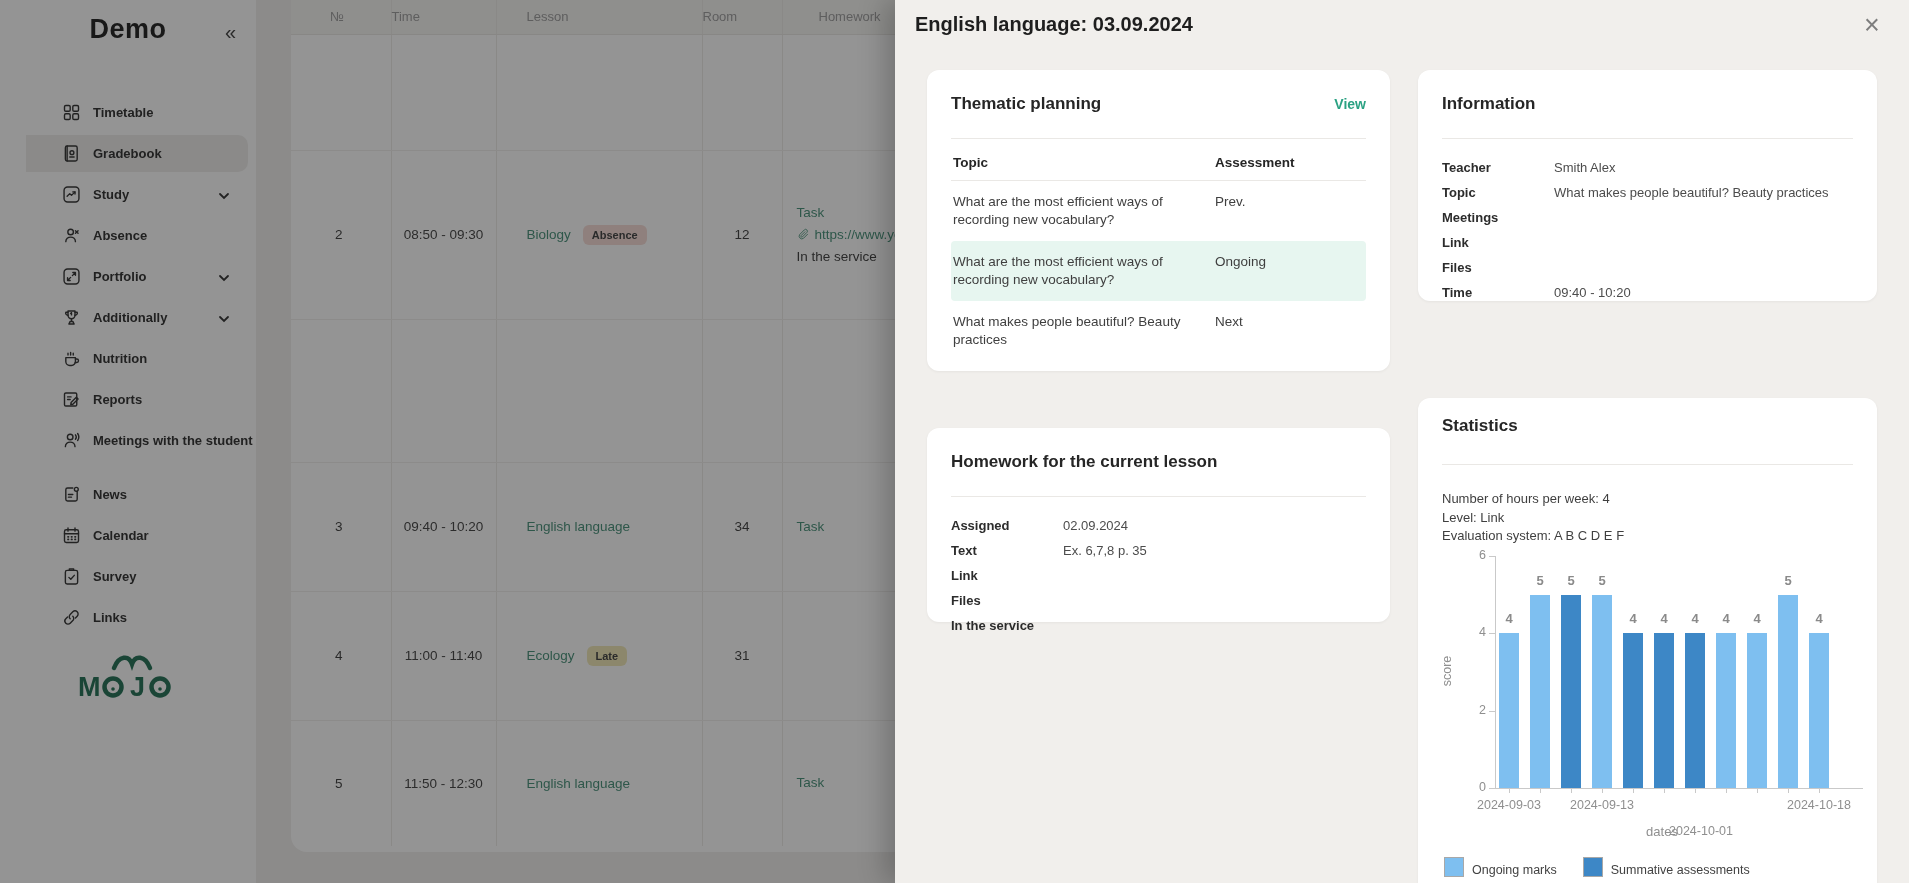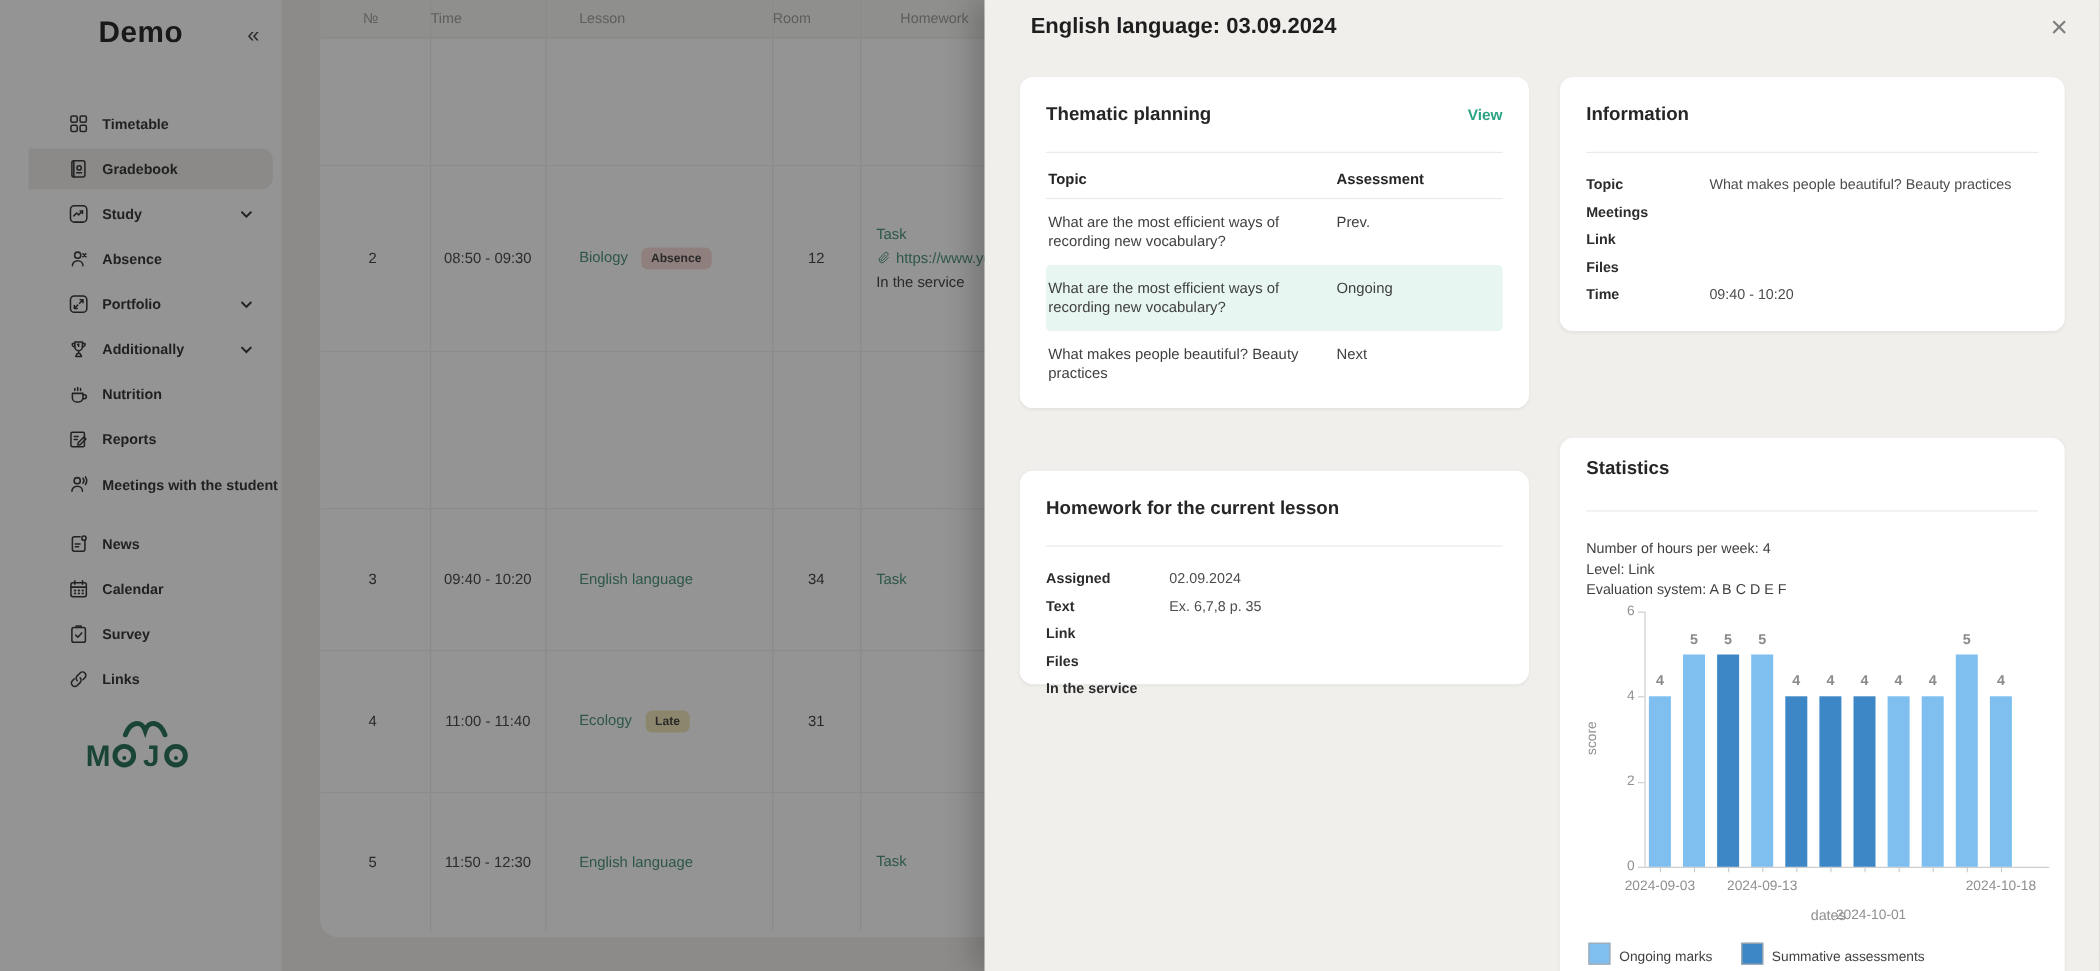--- a/index.html
+++ b/index.html
@@ -42,21 +42,21 @@
   .hw-task { color:#438e76; cursor:pointer; }
   .hw-link { color:#438e76; cursor:pointer; white-space:nowrap; }
   .hw-link svg { width:13px; height:13px; stroke:#438e76; fill:none; stroke-width:1.6; vertical-align:-2px; margin-right:5px; }
   .hw-service { color:#3a3a3a; }
 
   
   .dim { position:absolute; inset:0; background:rgba(22,22,22,0.46); z-index:50; }
 
   
   .panel { position:absolute; left:895px; top:0; width:1014px; height:883px; background:#f1efec; z-index:60; box-shadow:-10px 0 26px rgba(0,0,0,0.22); }
-  .panel-title { position:absolute; left:42px; top:13px; font-size:20px; font-weight:bold; color:#1e1e1e; }
+  .panel-title { position:absolute; left:20px; top:13px; font-size:20px; font-weight:bold; color:#1e1e1e; }
   .panel-close { position:absolute; right:20px; top:8px; width:34px; height:34px; font-size:27px; color:#7d7d7d; text-align:center; line-height:34px; cursor:pointer; }
 
   .card { position:absolute; background:#ffffff; border-radius:12px; box-shadow:0 1px 3px rgba(0,0,0,0.05); padding:24px; }
   .card-thematic { left:32px; top:70px; width:463px; height:301px; }
   .card-homework { left:32px; top:428px; width:463px; height:194px; }
   .card-info     { left:523px; top:70px; width:459px; height:231px; }
   .card-stats    { left:523px; top:398px; width:459px; height:520px; padding:0; }
 
   .card-head { display:flex; justify-content:space-between; align-items:center; }
   .card-title { font-size:17px; font-weight:bold; color:#262626; }
@@ -389,20 +389,24 @@
         </div>
       </div>
   </div>
 
   <div class="card card-info">
     <div class="card-head">
       <div class="card-title">Information</div>
     </div>
     <hr class="card-divider">
     <div class="fields" id="info-fields">
+        <div class="f-row">
+          <div class="f-label">Teacher</div>
+          <div class="f-value">Smith Alex</div>
+        </div>
         <div class="f-row">
           <div class="f-label">Topic</div>
           <div class="f-value">What makes people beautiful? Beauty practices</div>
         </div>
         <div class="f-row">
           <div class="f-label">Meetings</div>
           <div class="f-value"></div>
         </div>
         <div class="f-row">
           <div class="f-label">Link</div>

